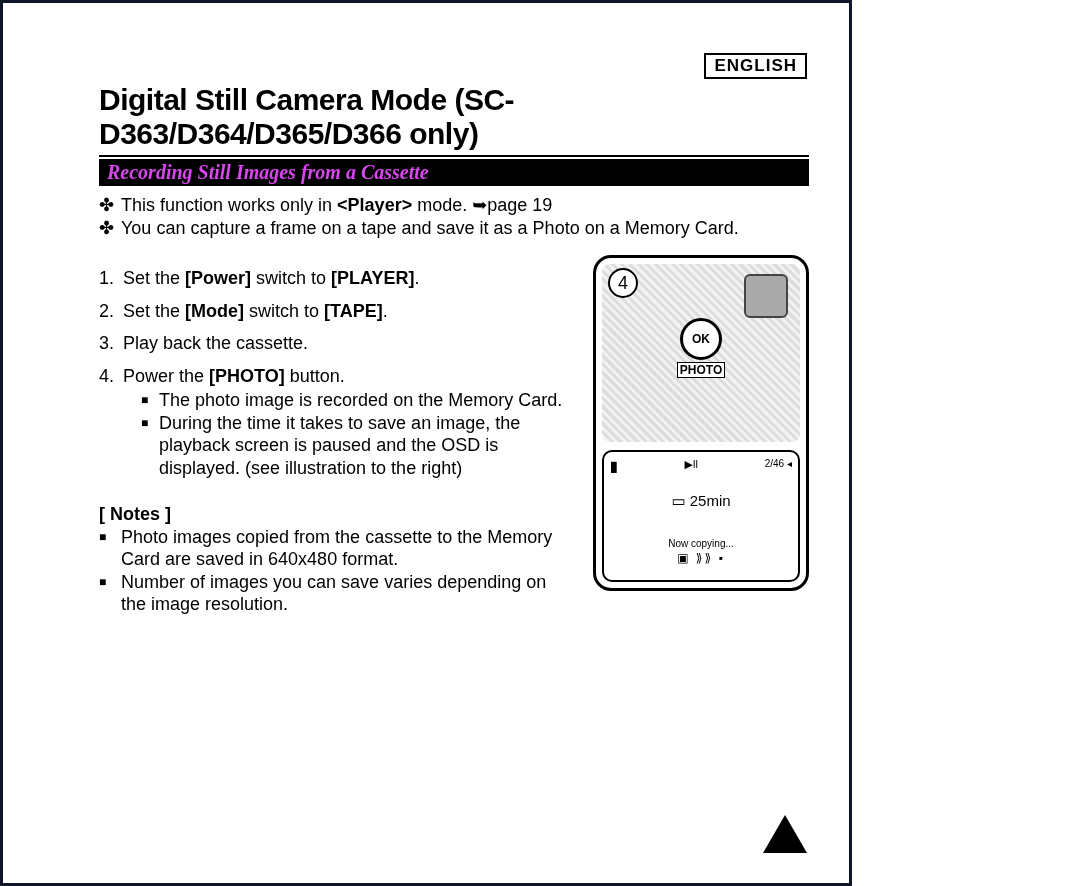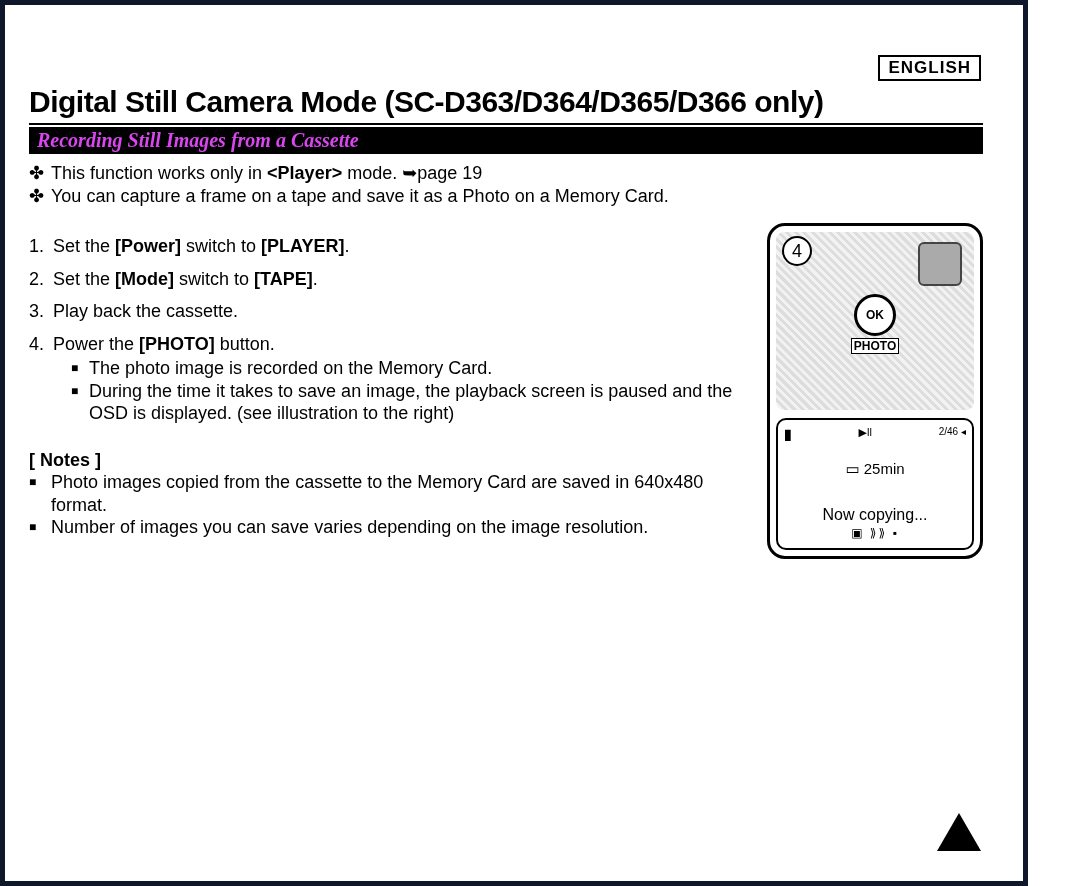--- a/index.html
+++ b/index.html
@@ -3,26 +3,26 @@
 <meta charset="utf-8">
 <style>
   body {
     margin: 0;
     padding: 0;
     background: #fff;
     font-family: Arial, Helvetica, sans-serif;
     color: #000;
   }
   .page {
-    width: 1028px;
+    width: 852px;
     height: 886px;
     position: relative;
     box-sizing: border-box;
-    padding: 40px 40px 20px 24px;
-    border: 5px solid #0f172a;
+    padding: 40px 40px 20px 96px;
+    border: 3px solid #0f172a;
   }
   .lang-box {
     position: absolute;
     top: 50px;
     right: 42px;
     border: 2px solid #000;
     padding: 1px 8px;
     font-weight: bold;
     font-size: 17px;
     letter-spacing: 1px;
@@ -140,21 +140,21 @@
     top: 10px;
     right: 12px;
     width: 40px;
     height: 40px;
     background: #aaa;
     border: 2px solid #444;
     border-radius: 6px;
   }
   .photo-btn {
     position: absolute;
-    top: 68px;
+    top: 60px;
     left: 50%;
     transform: translateX(-50%);
     width: 70px;
     text-align: center;
     z-index: 4;
   }
   .photo-circle {
     width: 36px;
     height: 36px;
     border: 3px solid #000;
@@ -196,21 +196,21 @@
   }
   .osd-row1 .left-ic { font-size: 14px; font-weight: bold; }
   .osd-row1 .mid { font-size: 11px; }
   .osd-row2 {
     text-align: center;
     font-size: 15px;
     margin-top: 18px;
   }
   .osd-copy {
     text-align: center;
-    font-size: 16px;
+    font-size: 10px;
     margin-top: 28px;
   }
   .osd-icons {
     text-align: center;
     font-size: 12px;
     margin-top: 2px;
     letter-spacing: 2px;
   }
   .page-num-badge {
     position: absolute;

